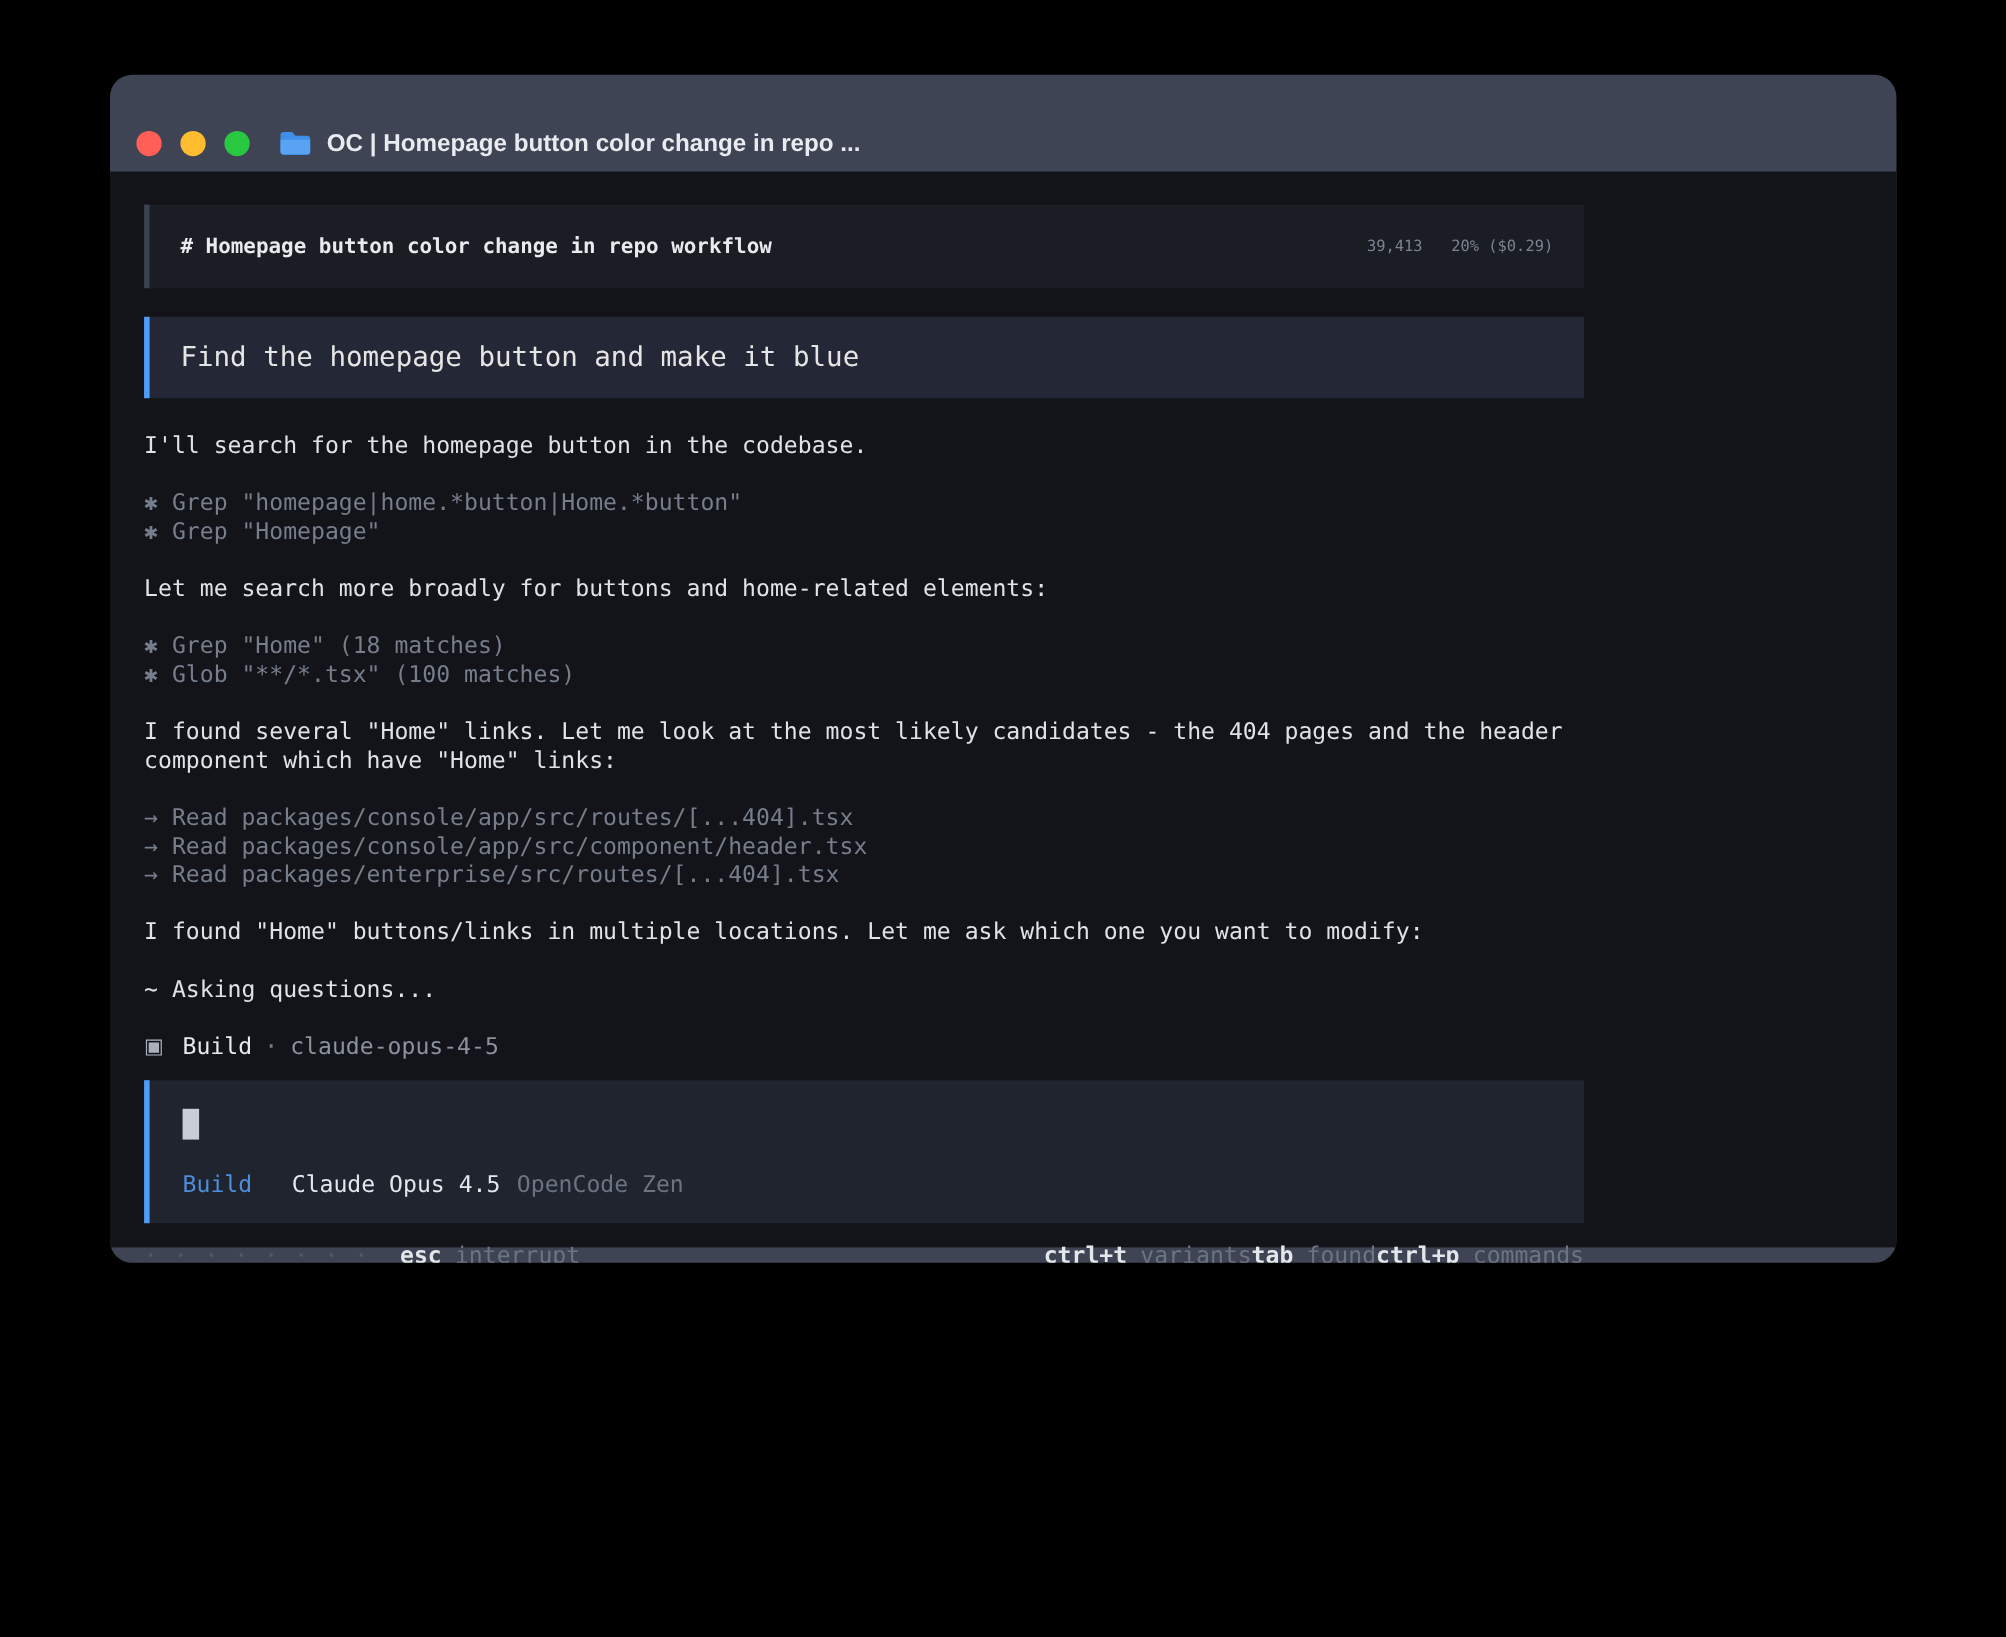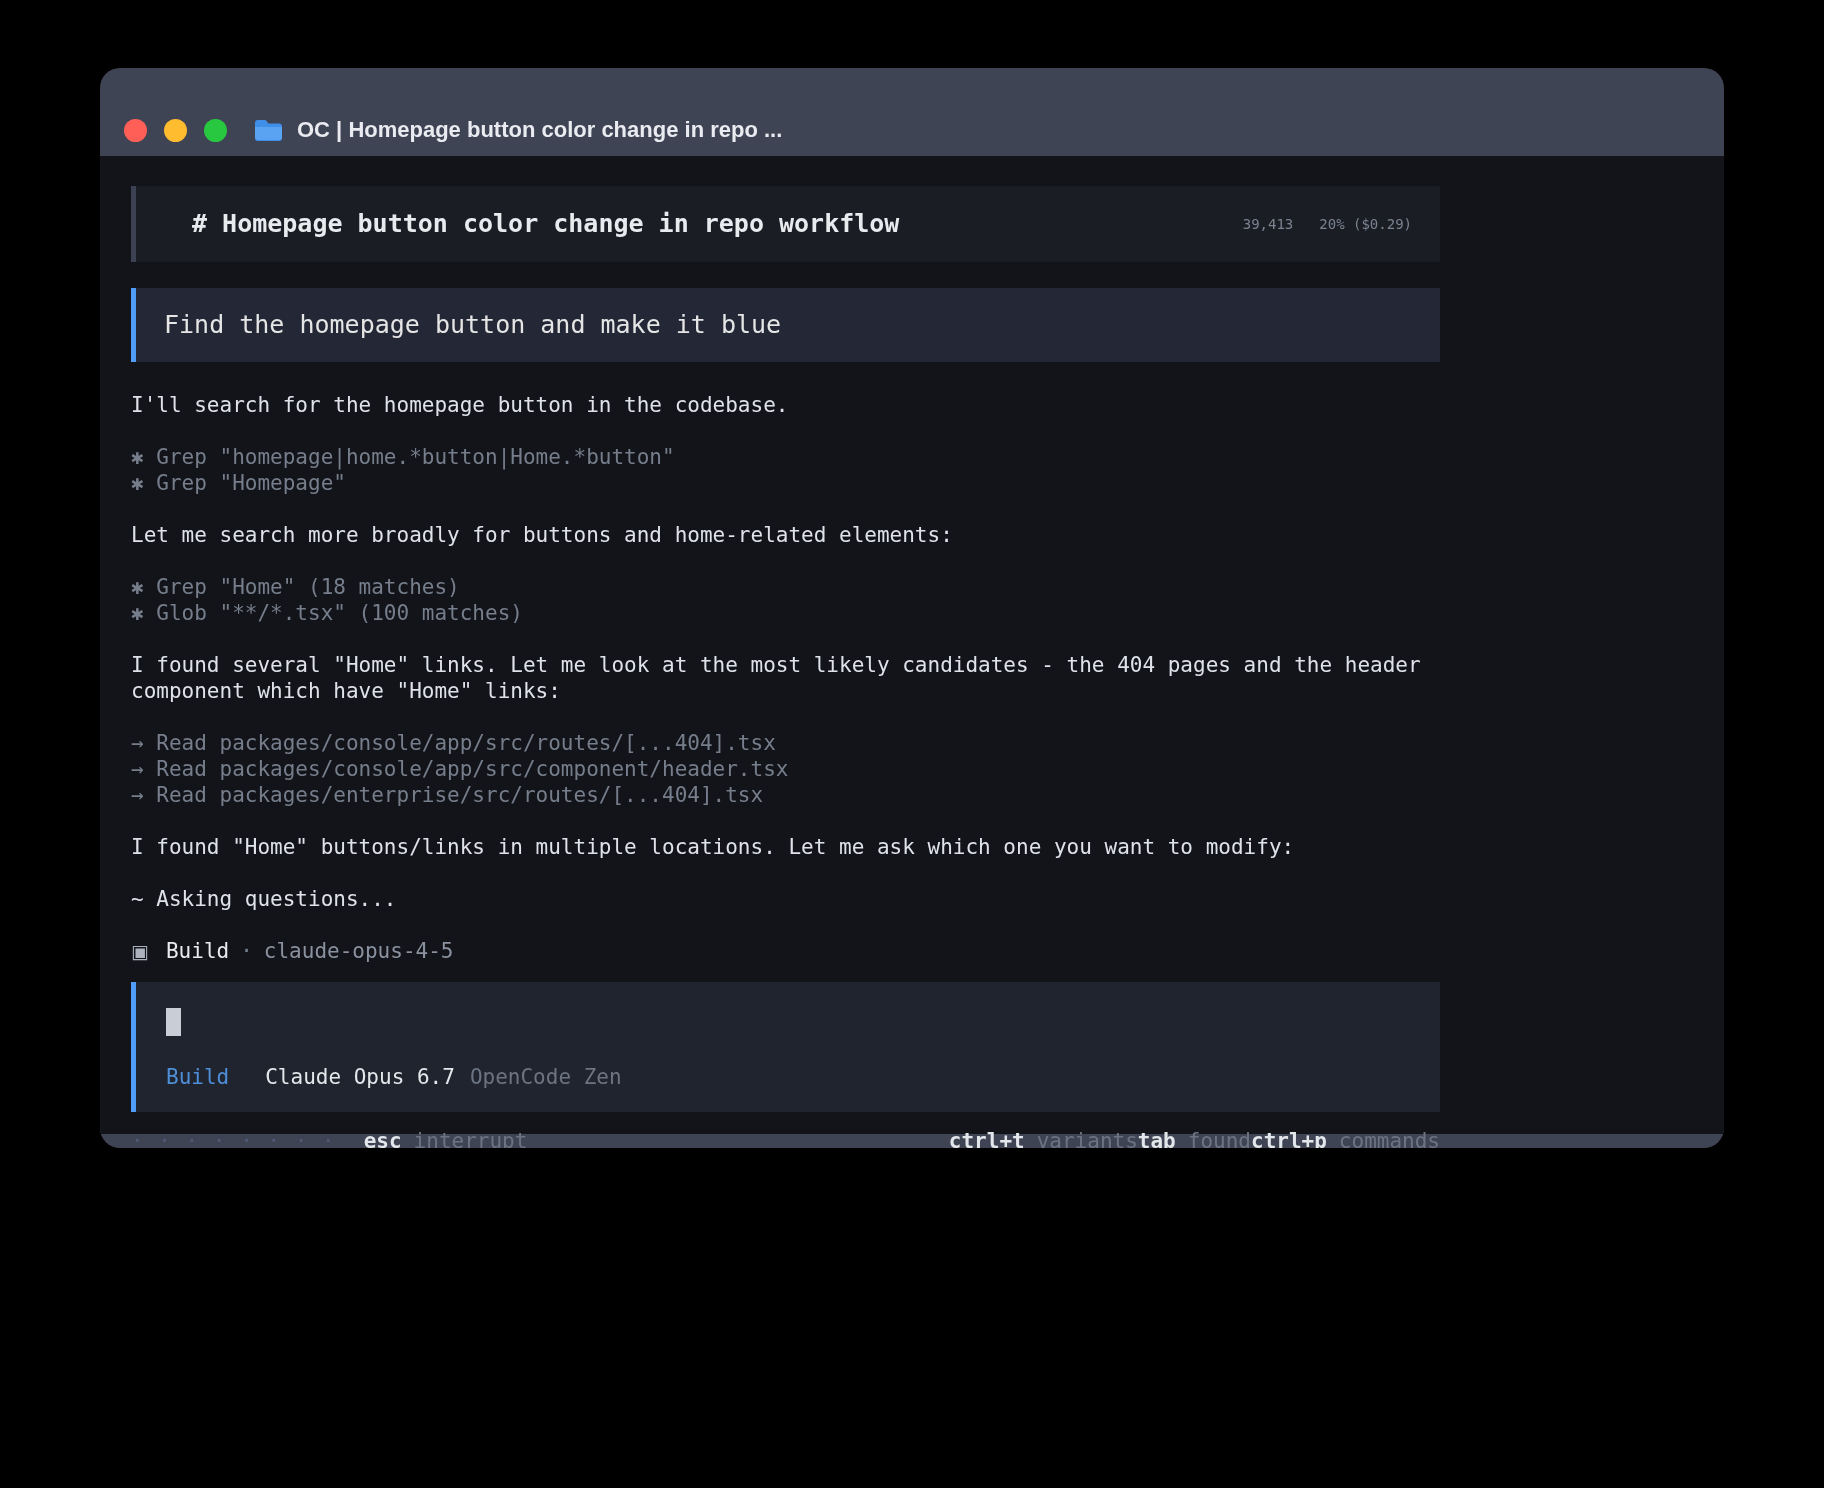--- a/index.html
+++ b/index.html
@@ -57,21 +57,21 @@
   .mono { font-family: "DejaVu Sans Mono", monospace; font-size: 21px; line-height: 26px; }
 
   .header-block {
     display: flex;
     justify-content: space-between;
     align-items: center;
     background: #1a1d24;
     border-left: 5px solid #3c4252;
     padding: 25px 28px;
   }
-  .header-title { font-size: 25px; font-weight: bold; color: #e8eaee; white-space: nowrap; margin-left: 28px; }
+  .header-title { font-size: 19px; font-weight: bold; color: #e8eaee; white-space: nowrap; }
   .header-right { font-size: 14px; color: #7b8391; white-space: nowrap; }
   .header-right .tokens { margin-right: 26px; }
 
   .user-block {
     margin-top: 26px;
     background: #242836;
     border-left: 5px solid #4f9df8;
     padding: 24px 28px;
     font-size: 25px;
     color: #e5e5e5;
@@ -177,21 +177,21 @@
           <span class="agent-icon">▣</span>
           <span class="agent-name">Build</span>
           <span class="agent-sep">·</span>
           <span class="agent-model">claude-opus-4-5</span>
         </div>
       </div>
 
       <div class="input-block">
         <div class="cursor"></div>
         <div class="input-meta mono">
-          <span class="input-mode">Build</span><span class="input-model">Claude Opus 6.7</span><span class="input-provider">OpenCode Zen</span>
+          <span class="input-mode">Build</span><span class="input-model">Claude Opus 4.5</span><span class="input-provider">OpenCode Zen</span>
         </div>
       </div>
 
       <div class="statusbar mono">
         <div class="status-left">
           <span class="spinner">· · · · · · · ·</span>
           <span class="key">esc</span>
           <span class="hint-label">interrupt</span>
         </div>
         <div class="status-right">

